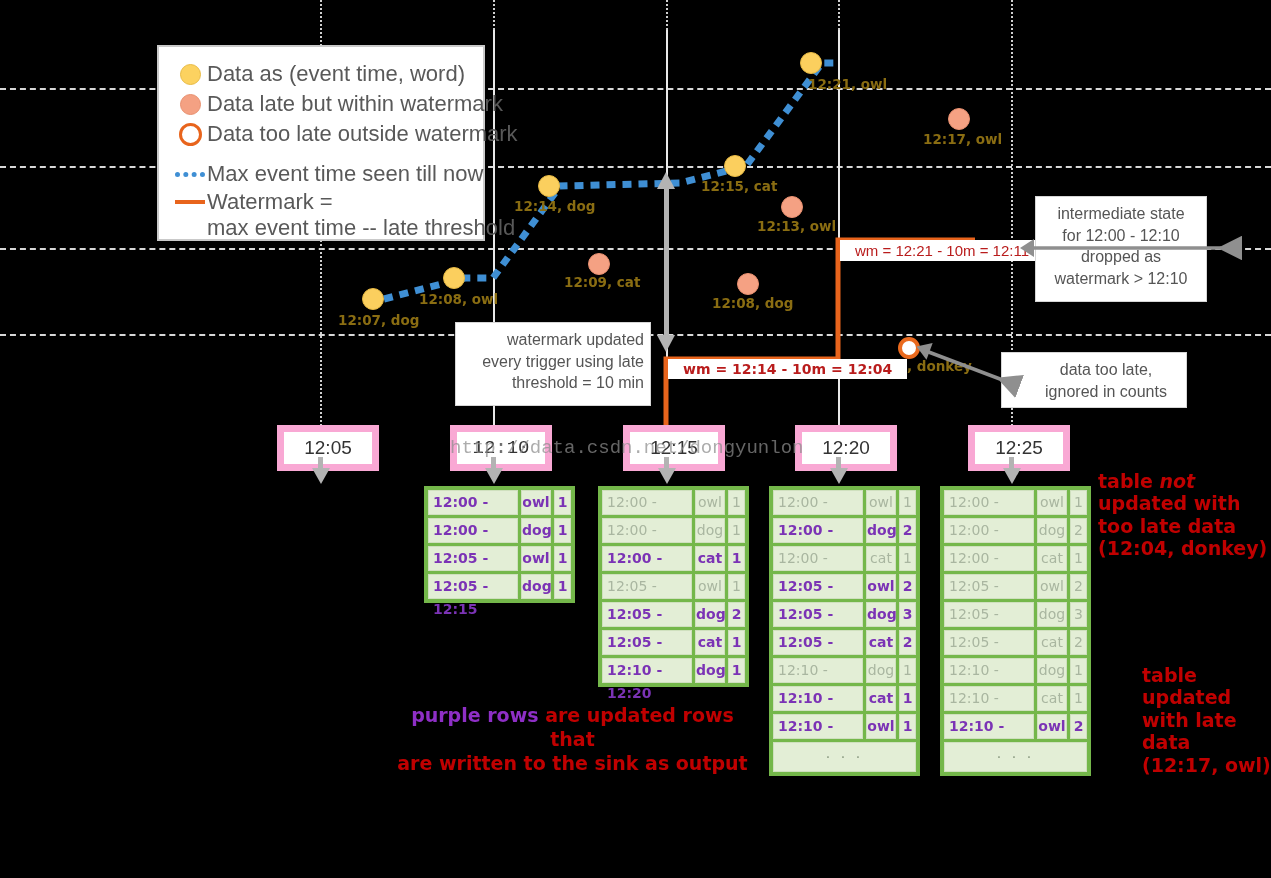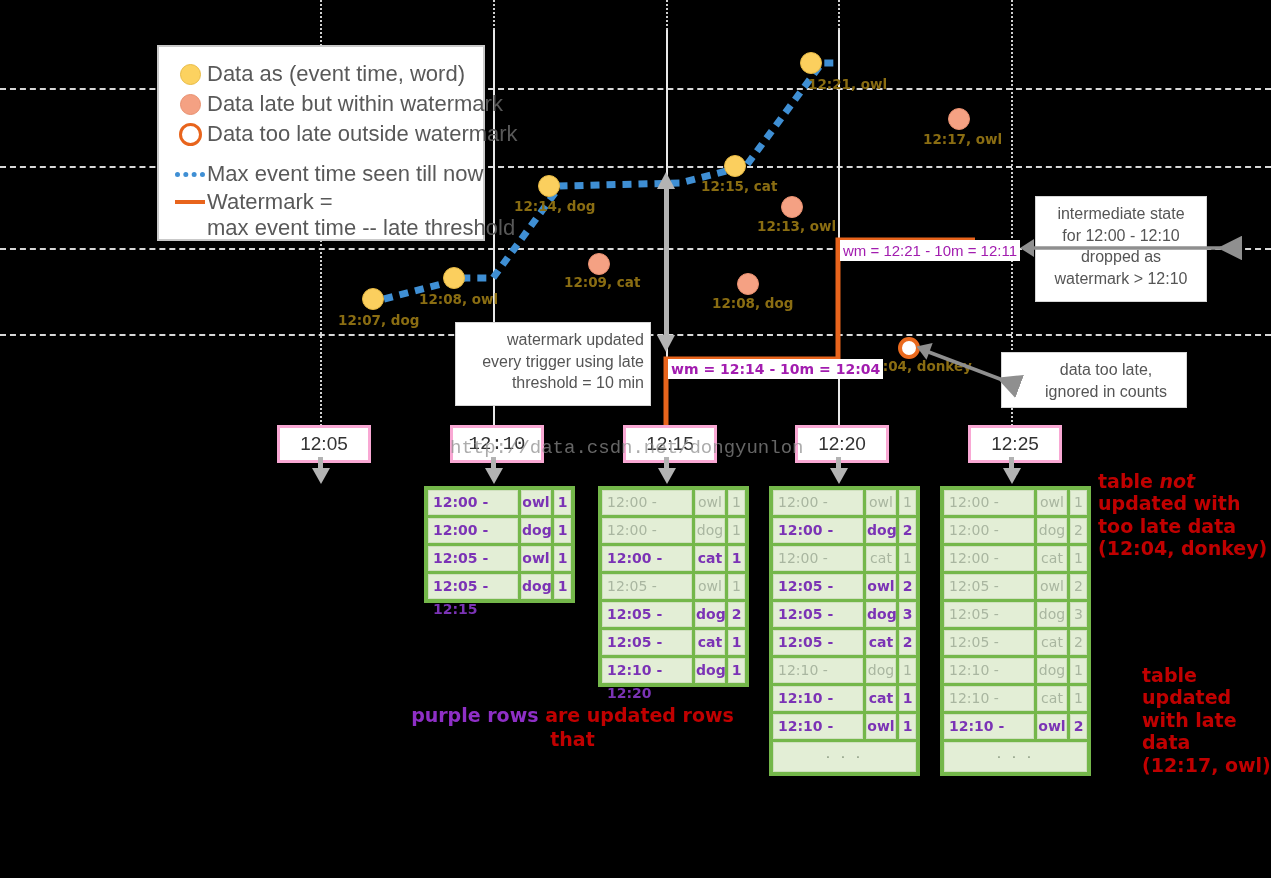--- a/index.html
+++ b/index.html
@@ -32,26 +32,26 @@
            font-family:"DejaVu Sans",sans-serif;font-weight:600;}
 
   
   #maxline{position:absolute;left:0;top:0;width:1271px;height:878px;pointer-events:none;}
 
   
   .callout{position:absolute;background:#fff;border:1px solid #d6d6d6;
            font-size:16px;color:#555;line-height:1.35;text-align:center;padding:6px 8px;box-sizing:border-box;}
 
   
-  .wmbox{position:absolute;background:#fff;color:#a21caf;font-size:14px;
-         font-family:"DejaVu Sans",sans-serif;font-weight:700;white-space:nowrap;padding:2px 3px;text-align:right;}
+  .wmbox{position:absolute;background:#fff;color:#b91c1c;font-size:14px;
+         font-family:"DejaVu Sans",sans-serif;font-weight:700;white-space:nowrap;padding:2px 15px;text-align:right;}
   .wmbox.thin{font-weight:400;font-family:"Liberation Sans",sans-serif;font-size:15px;}
 
   
-  .tbox{position:absolute;background:#fff;border:3px solid #f9a8d4;font-size:19px;color:#333;
+  .tbox{position:absolute;background:#fff;border:7px solid #f9a8d4;font-size:19px;color:#333;
         text-align:center;width:88px;height:32px;line-height:32px;}
   .tarrow{position:absolute;width:0;height:0;border-left:9px solid transparent;
           border-right:9px solid transparent;border-top:16px solid #b3b3b3;}
   .tstem{position:absolute;width:5px;background:#b3b3b3;}
 
   
   .tbl{position:absolute;background:#74b74a;padding:4px;box-sizing:border-box;}
   .trow{display:flex;margin-bottom:3px;}
   .trow:last-child{margin-bottom:0;}
   .cell{background:#e3eed6;border:1px solid #cfe0be;box-sizing:border-box;
@@ -399,15 +399,16 @@
   <div class="redtxt" style="left:1098px;top:664px;margin-left:44px;">
     <div>table updated</div>
     <div>with late data</div>
     <div>(12:17, owl)</div>
   </div>
 
   <div id="purplenote" style="left:395px;top:704px;width:355px;">
     <div>
       <span class="purpleword">purple rows</span><span> are updated rows that</span>
     </div>
+    <div>are written to the sink as output</div>
   </div>
 
 </div>
 
 </body></html>

